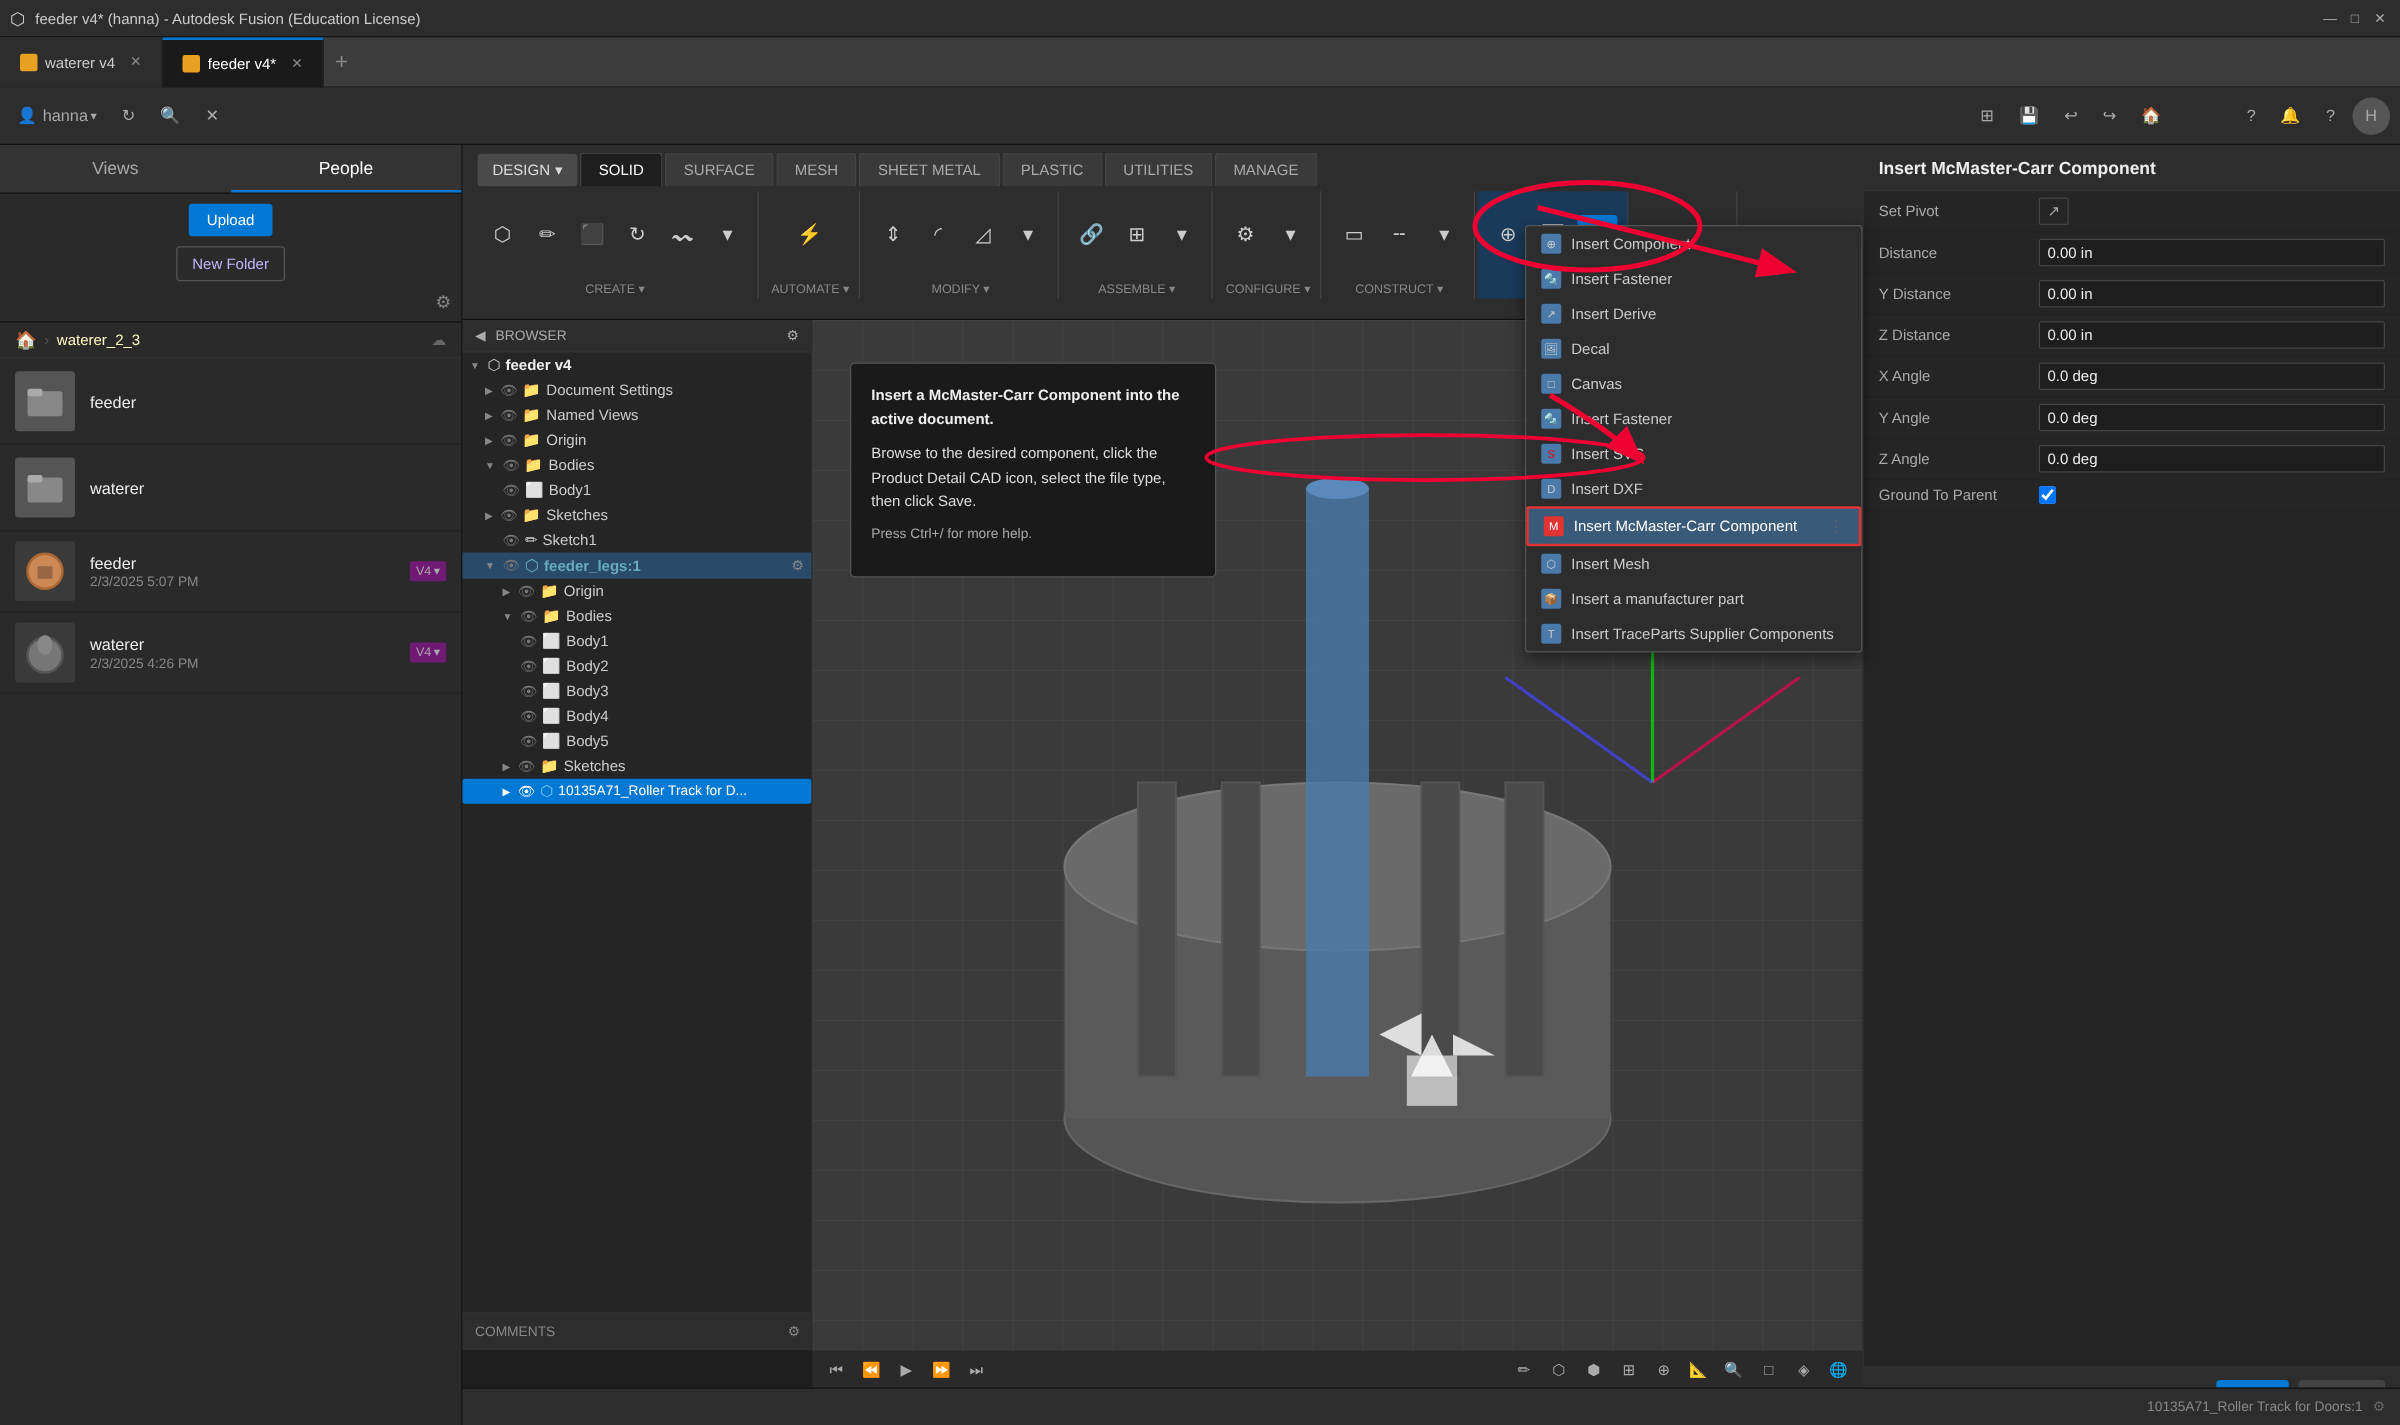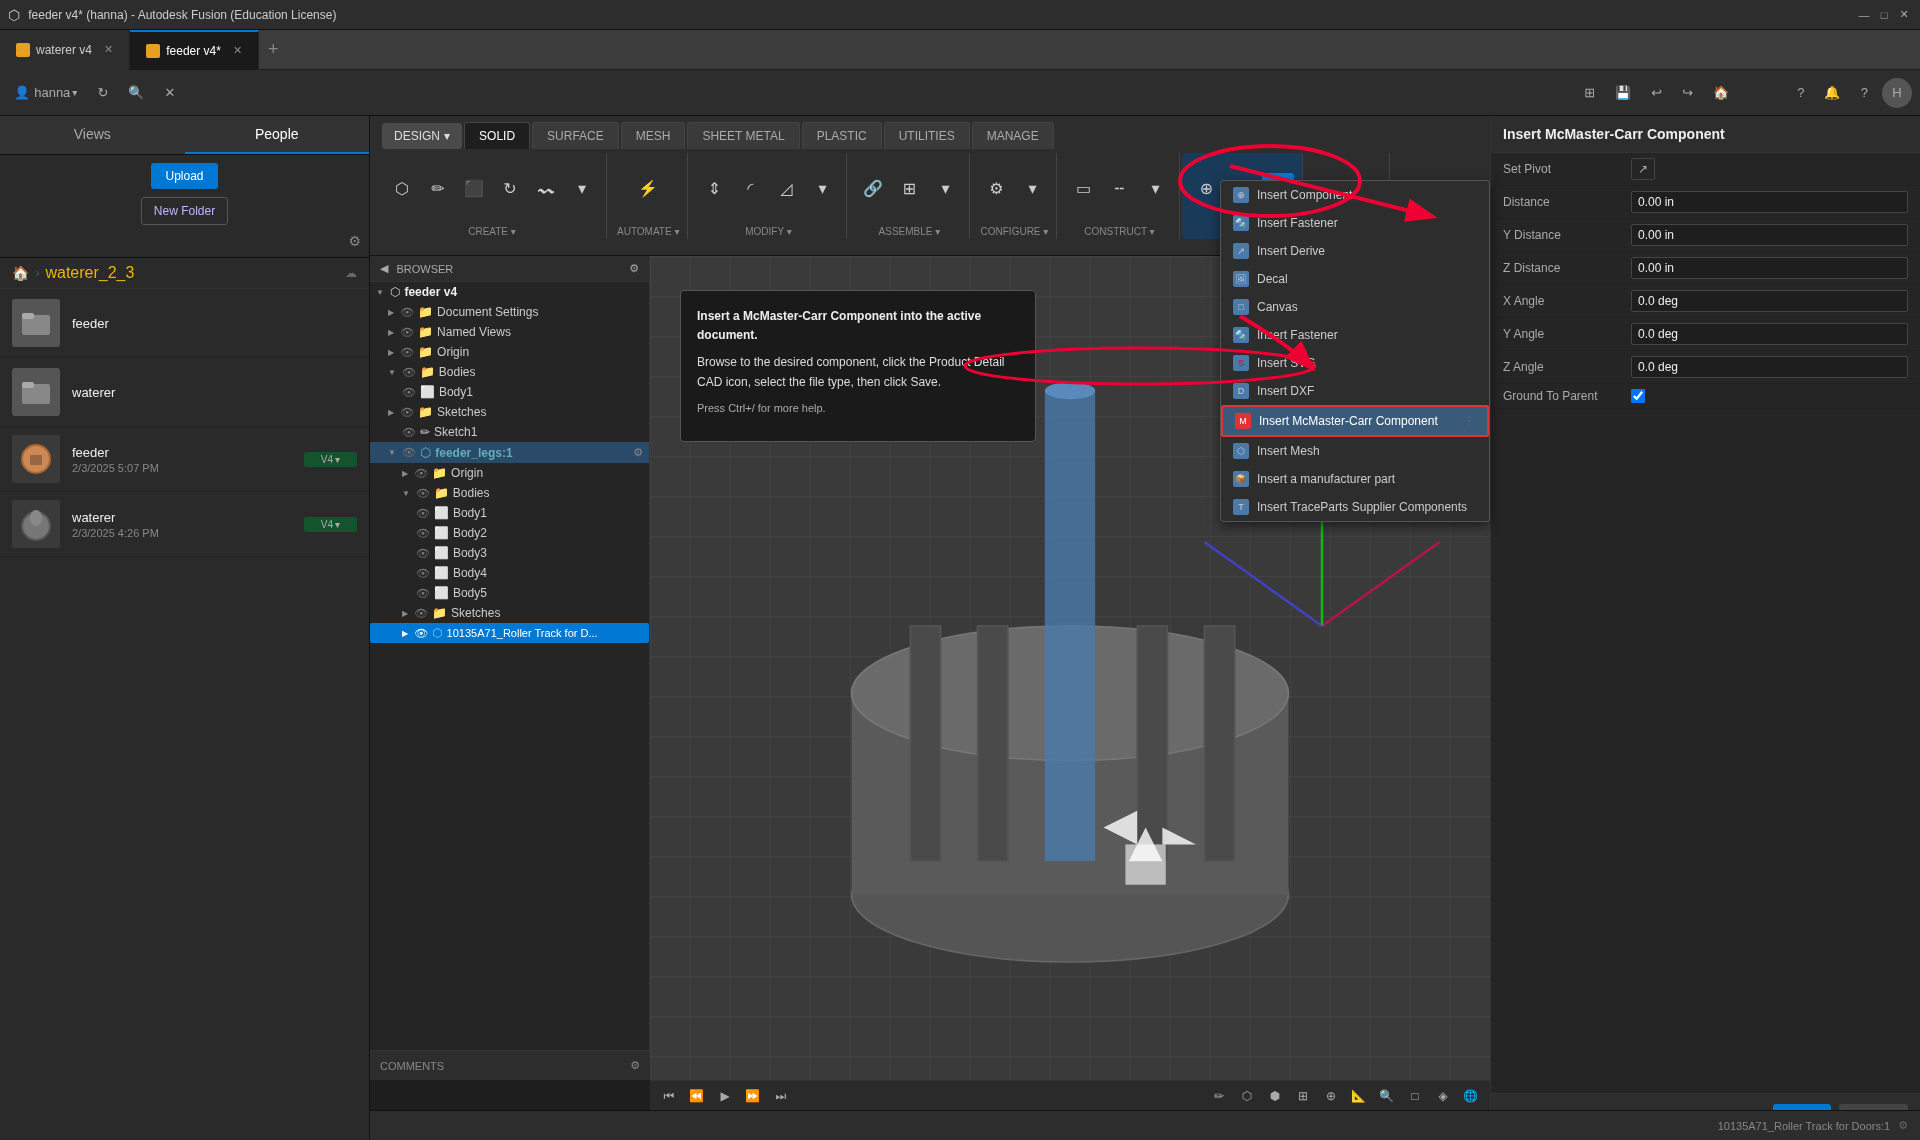--- a/index.html
+++ b/index.html
@@ -146,24 +146,24 @@
       border-radius: 3px;
       flex-shrink: 0;
       display: flex;
       align-items: center;
       justify-content: center;
     }
     .file-info { flex: 1; }
     .file-name { color: #eee; font-size: 13px; }
     .file-date { color: #888; font-size: 11px; margin-top: 2px; }
     .version-badge {
-      background: #14532d;
+      background: #701a75;
       color: #aaa;
       font-size: 10px;
-      padding: 2px 17px;
+      padding: 2px 5px;
       border-radius: 2px;
       display: flex;
       align-items: center;
       gap: 2px;
     }
 
     
     #toolbar {
       position: absolute;
       top: 116px;
@@ -299,21 +299,21 @@
         linear-gradient(rgba(100,100,100,0.2) 1px, transparent 1px),
         linear-gradient(90deg, rgba(100,100,100,0.2) 1px, transparent 1px);
       background-size: 40px 40px;
     }
 
     
     #tooltip {
       position: absolute;
       top: 290px;
       left: 680px;
-      width: 356px;
+      width: 293px;
       background: #1a1a1a;
       border: 1px solid #555;
       border-radius: 4px;
       padding: 16px;
       color: #ddd;
       font-size: 12px;
       line-height: 1.6;
       z-index: 100;
     }
     #tooltip p { margin-bottom: 8px; }
@@ -553,21 +553,21 @@
   </div>
   <div id="panel-actions">
     <button class="btn-upload">Upload</button>
     <button class="btn-newfolder">New Folder</button>
     <span class="gear-btn">⚙</span>
   </div>
 
   <div style="padding: 6px 12px; display:flex; align-items:center; gap:6px; border-bottom:1px solid #333;">
     <span style="color:#888; font-size:14px;">🏠</span>
     <span style="color:#555;">›</span>
-    <span style="color:#eab308; font-size:16px;">waterer_2_3</span>
+    <span style="color:#fef9c3; font-size:12px;">waterer_2_3</span>
     <span style="margin-left:auto; color:#666; font-size:12px;">☁</span>
   </div>
   <div id="file-list">
 
     <div class="folder-item">
       <div class="folder-thumb">
         <svg class="folder-icon-svg" viewBox="0 0 32 32" fill="none">
           <rect x="2" y="8" width="28" height="20" rx="2" fill="#888"></rect>
           <rect x="2" y="6" width="12" height="6" rx="2" fill="#aaa"></rect>
         </svg>

